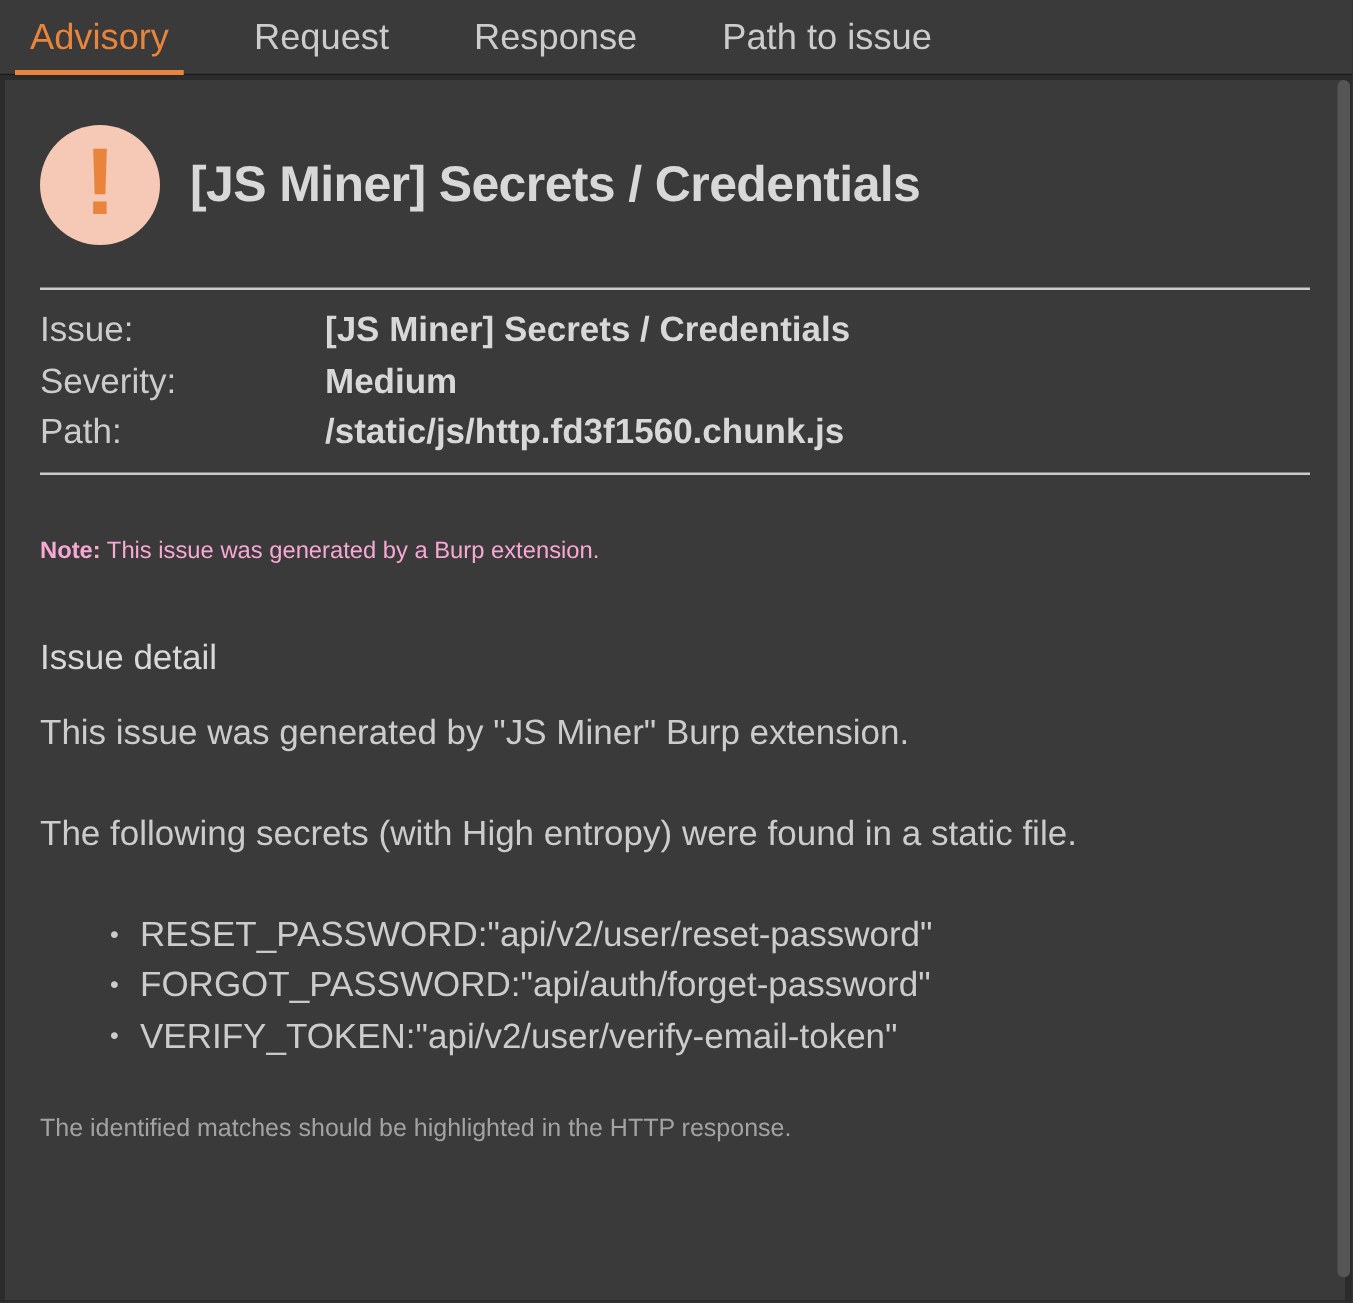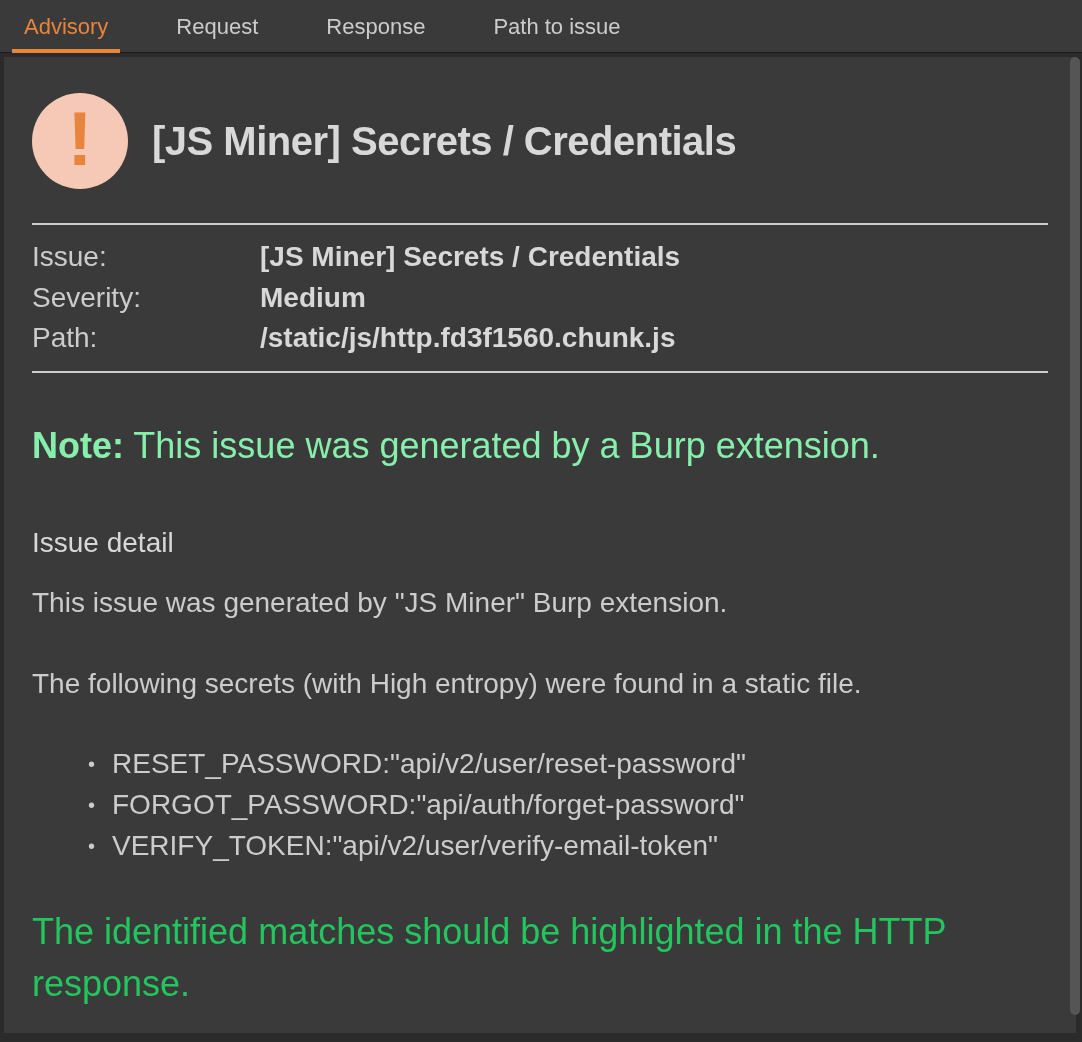--- a/index.html
+++ b/index.html
@@ -17,21 +17,21 @@
   }
   .tabs {
     display: flex;
     background: #3a3a3a;
     border-bottom: 1px solid #1a1a1a;
     padding: 0 12px;
     gap: 44px;
   }
   .tab {
     padding: 14px 12px 12px 12px;
-    font-size: 22px;
+    font-size: 29px;
     color: #cccccc;
     cursor: pointer;
     position: relative;
   }
   .tab.active {
     color: #e8843c;
   }
   .tab.active::after {
     content: "";
     position: absolute;
@@ -120,22 +120,22 @@
   .meta-value {
     font-weight: 700;
     color: #d8d8d8;
   }
   hr.divider2 {
     border: none;
     border-top: 2px solid #cccccc;
     margin: 0 0 48px 0;
   }
   .note-line {
-    font-size: 36px;
-    color: #86efac;
+    font-size: 19px;
+    color: #f9a8d4;
     margin-bottom: 56px;
     line-height: 1.4;
   }
   .note-line .bold {
     font-weight: 700;
   }
   .section-heading {
     font-size: 28px;
     font-weight: 400;
     color: #d8d8d8;
@@ -159,22 +159,22 @@
     position: relative;
   }
   .secrets-list li::before {
     content: "•";
     position: absolute;
     left: -24px;
     font-size: 20px;
     top: 6px;
   }
   .footer-text {
-    font-size: 36px;
-    color: #22c55e;
+    font-size: 20px;
+    color: #a3a3a3;
     line-height: 1.45;
   }
 </style>
 </head>
 <body>
 
 <div class="tabs">
   <div class="tab active">Advisory</div>
   <div class="tab">Request</div>
   <div class="tab">Response</div>

